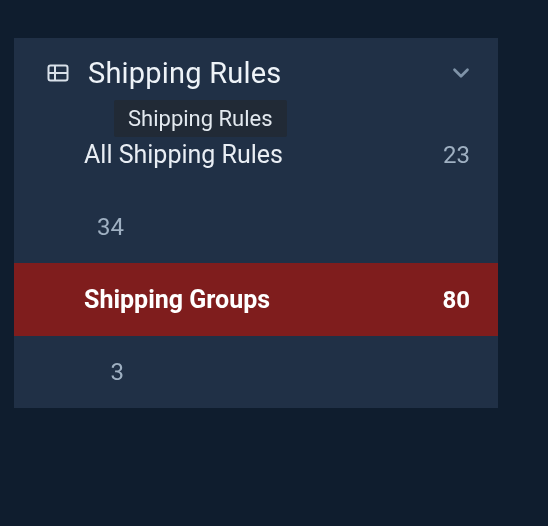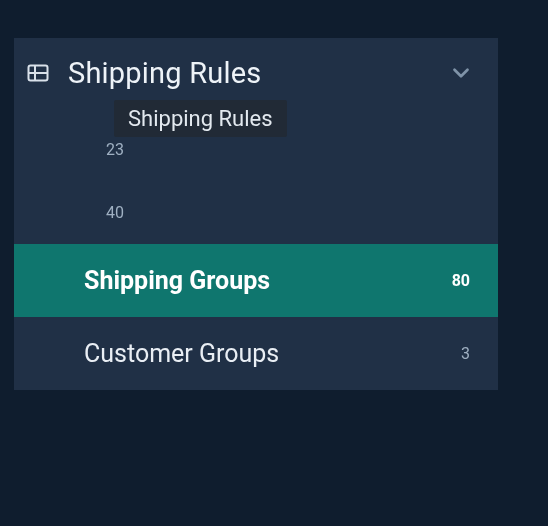--- a/index.html
+++ b/index.html
@@ -14,21 +14,21 @@
     position: absolute;
     left: 14px;
     top: 38px;
     width: 484px;
     background: #203046;
     color: #e9eef4;
   }
   .section-header {
     display: flex;
     align-items: center;
-    padding: 18px 24px 10px 12px;
+    padding: 18px 24px 10px 32px;
     position: relative;
     justify-content: center;
   }
   .section-icon {
     width: 24px;
     height: 24px;
     margin-right: 18px;
     color: #d9e1ea;
     display: flex;
     align-items: center;
@@ -69,26 +69,26 @@
     padding: 22px 28px 22px 70px;
     font-size: 25px;
     color: #e9eef4;
     cursor: pointer;
   }
   .menu-item .label {
     font-weight: 400;
   }
   .menu-item .count {
     color: #9fb0c2;
-    font-size: 16px;
+    font-size: 24px;
     min-width: 40px;
     text-align: right;
   }
   .menu-item.active {
-    background: #0f766e;
+    background: #7f1d1d;
   }
   .menu-item.active .label {
     font-weight: 700;
     color: #ffffff;
   }
   .menu-item.active .count {
     font-weight: 700;
     color: #ffffff;
   }
 </style>
@@ -108,27 +108,27 @@
     <span class="chevron">
       <svg viewBox="0 0 24 24" width="26" height="26" fill="none" stroke="currentColor" stroke-width="2.5" stroke-linecap="round" stroke-linejoin="round">
         <polyline points="6 9 12 15 18 9"></polyline>
       </svg>
     </span>
     <div class="tooltip">Shipping Rules</div>
   </div>
 
   <ul class="menu">
     <li class="menu-item">
+      <span class="label">All Shipping Rules</span>
       <span class="count">23</span>
     </li>
     <li class="menu-item">
-      <span class="count">40</span>
+      <span class="count">34</span>
     </li>
     <li class="menu-item active">
       <span class="label">Shipping Groups</span>
       <span class="count">80</span>
     </li>
     <li class="menu-item">
-      <span class="label">Customer Groups</span>
       <span class="count">3</span>
     </li>
   </ul>
 </nav>
 
 </body></html>

